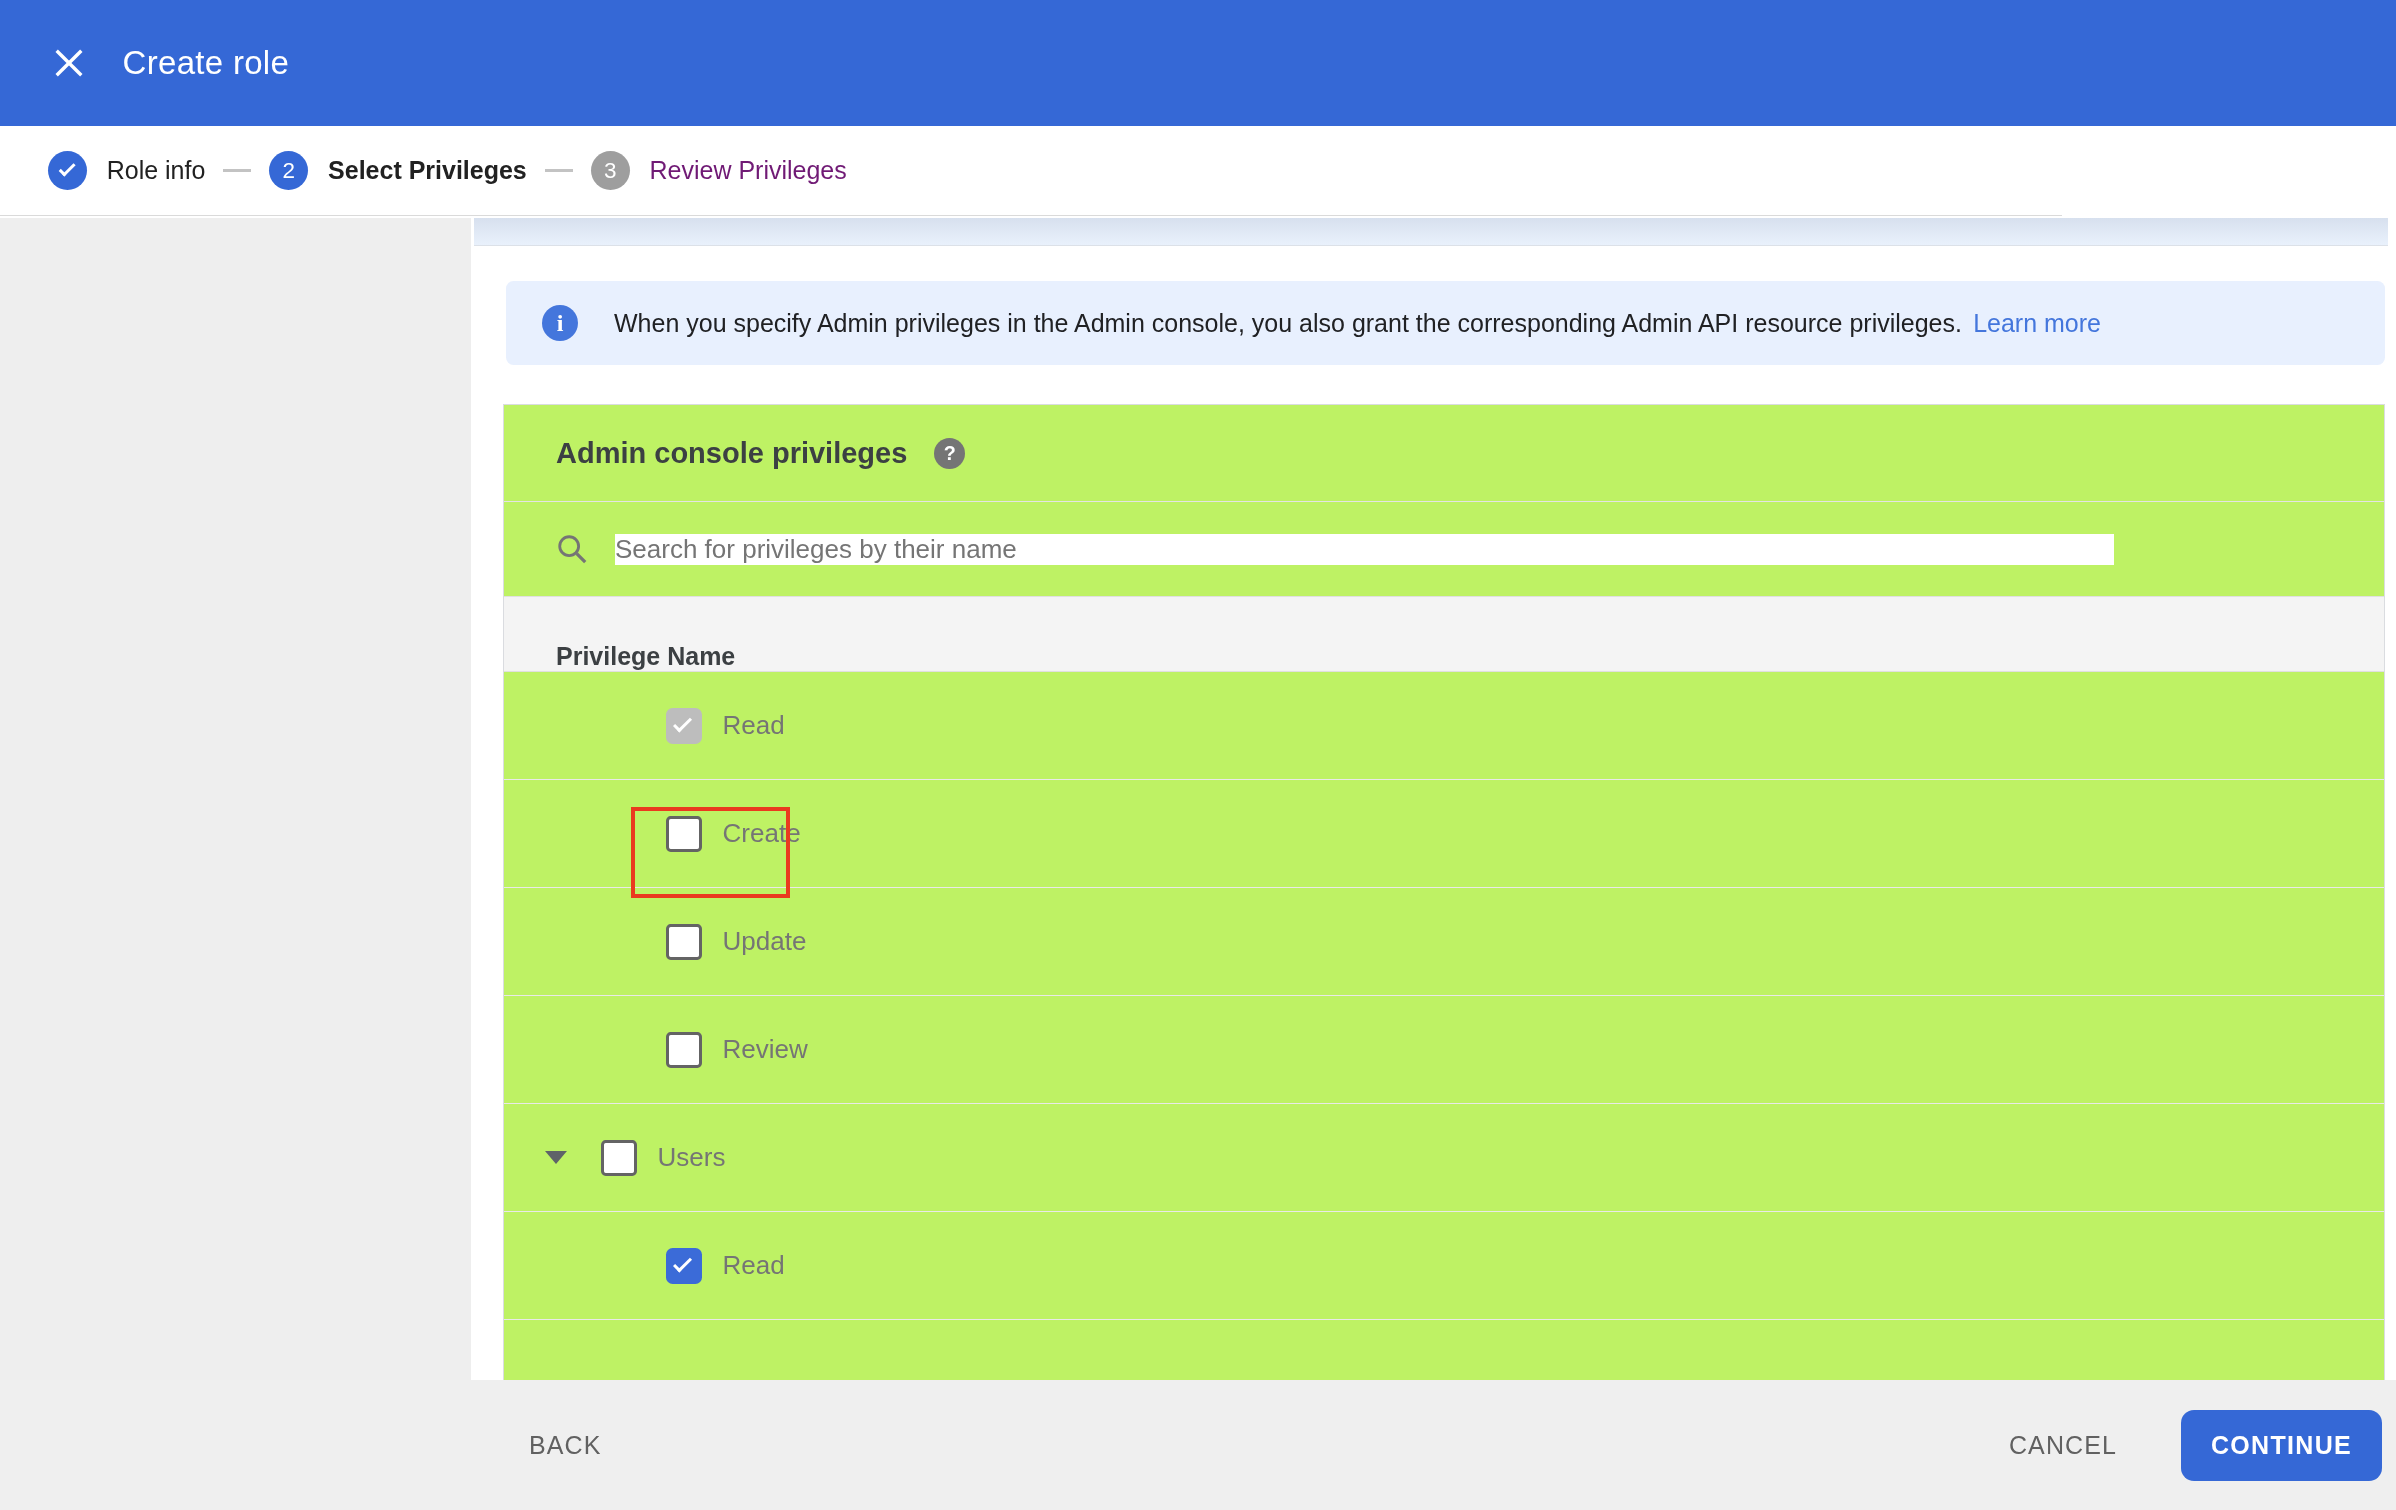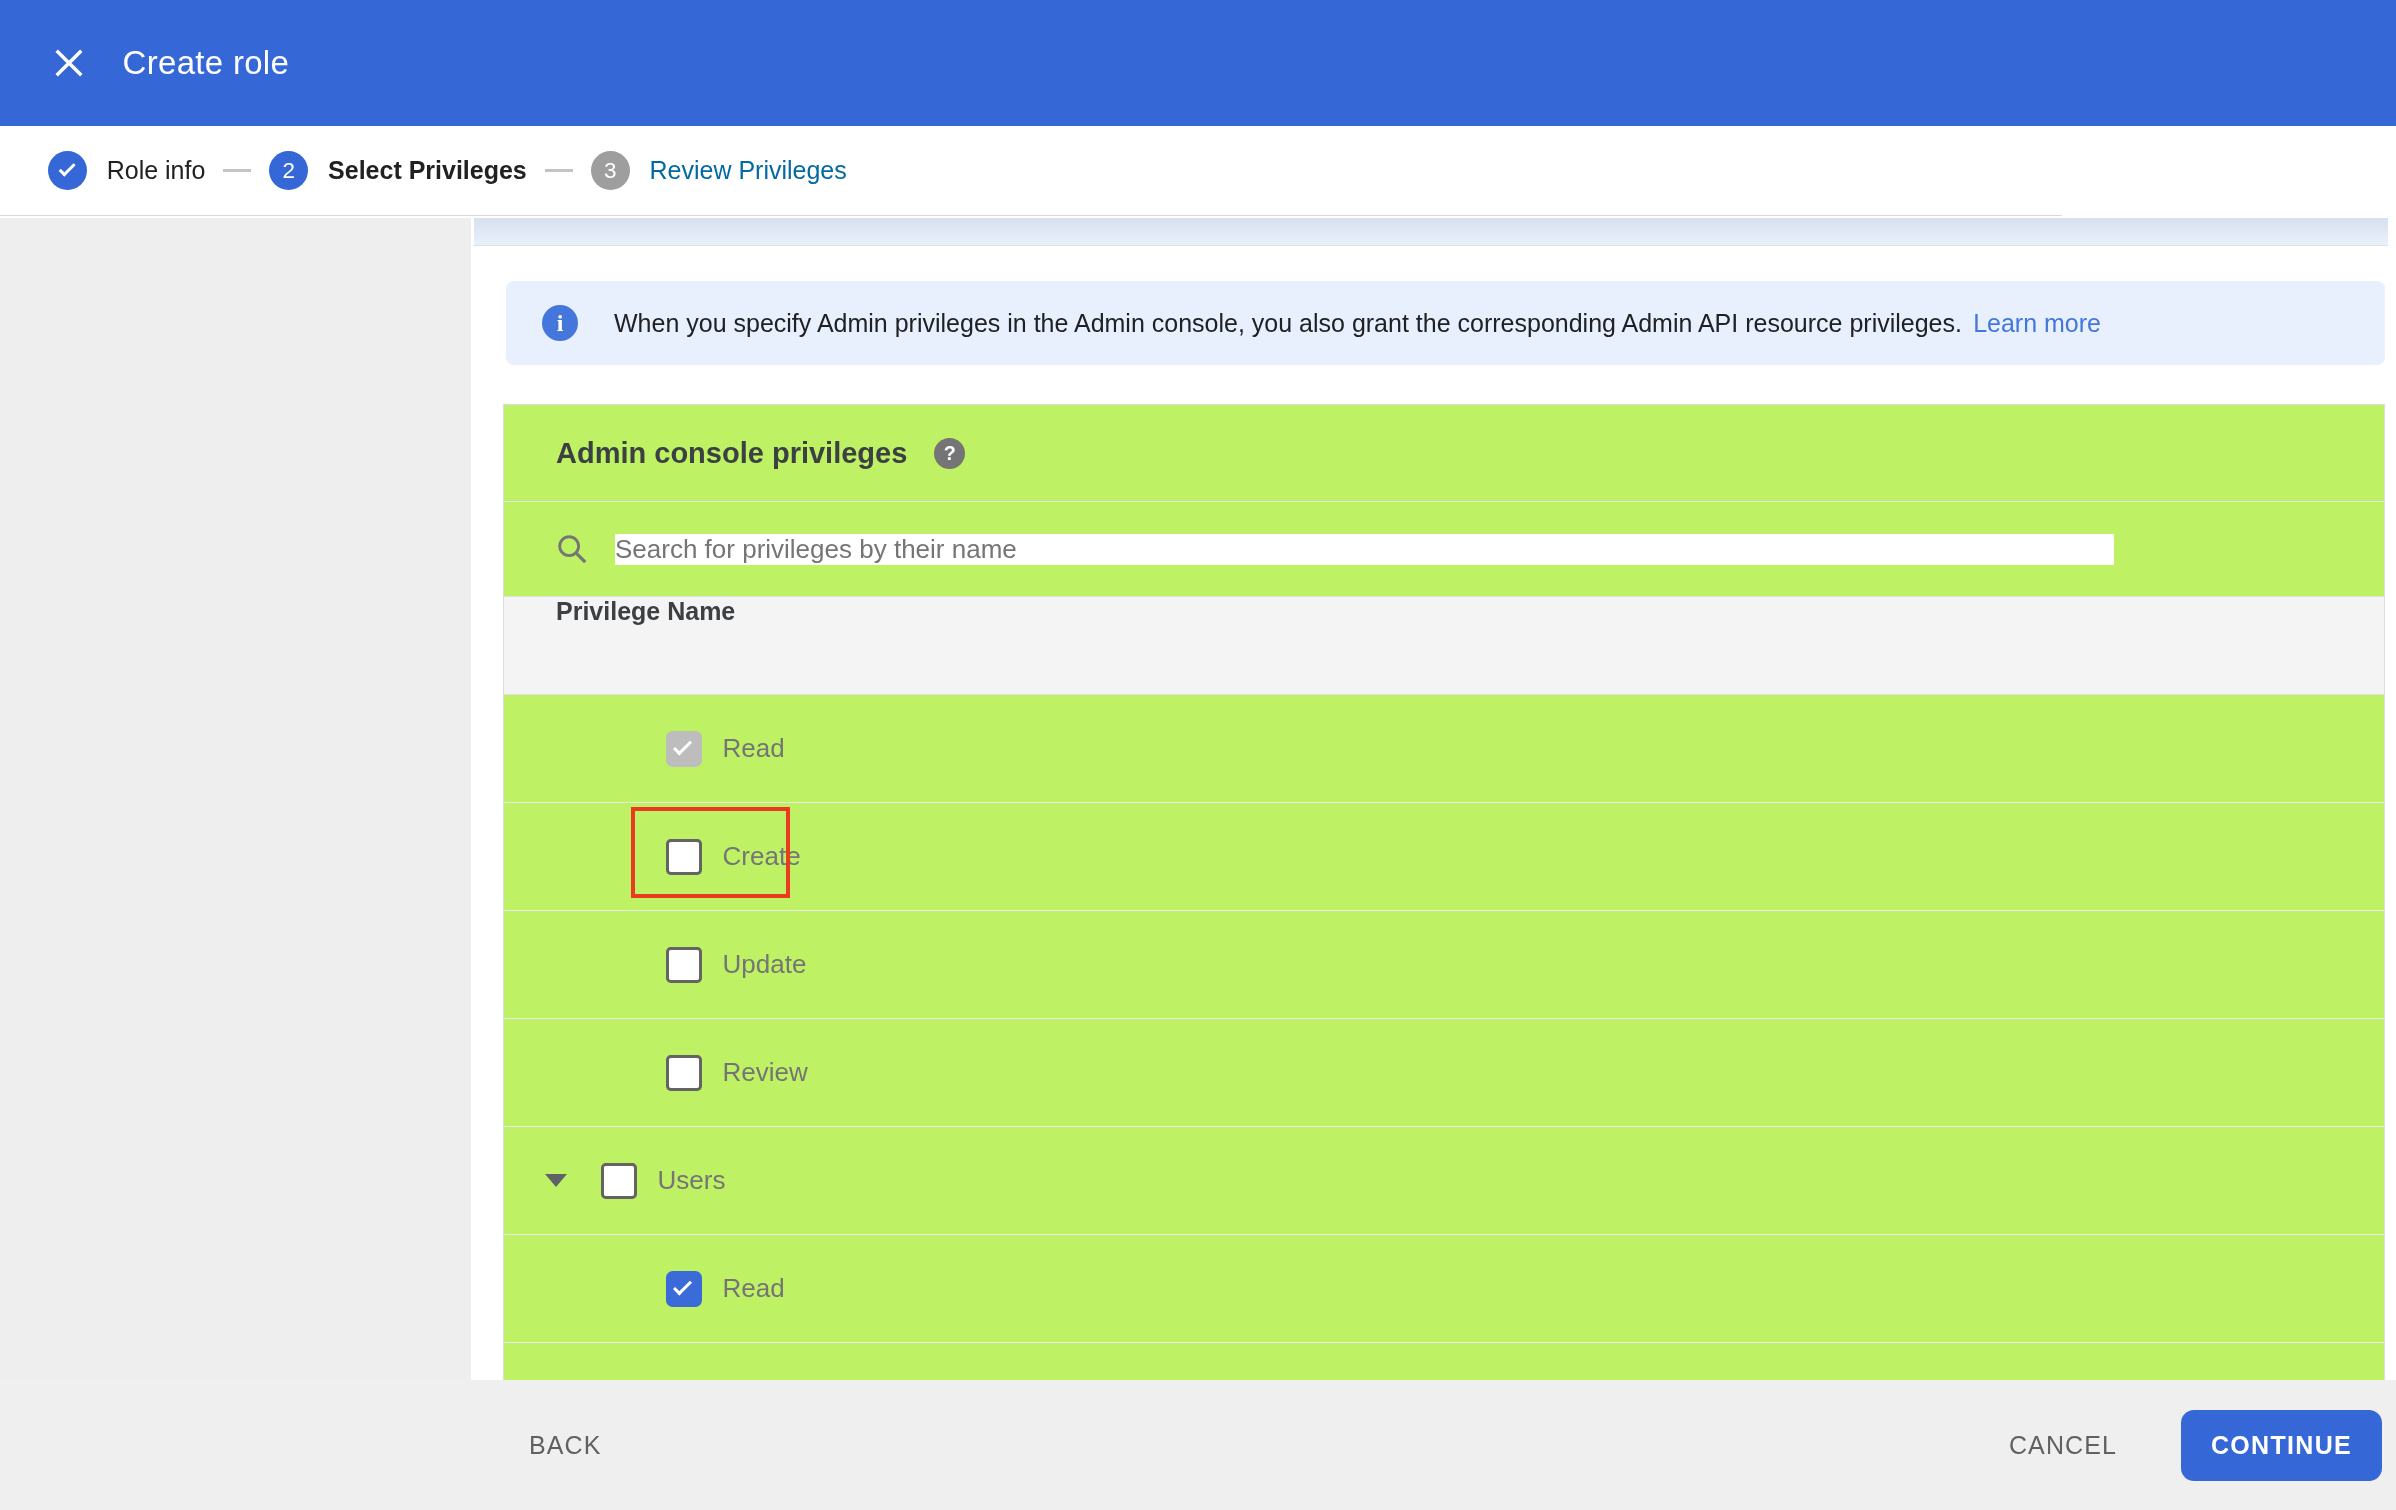--- a/index.html
+++ b/index.html
@@ -17,21 +17,21 @@
   
   .stepper { position:absolute; top:126px; left:0; width:2062px; height:90px; background:#fff;
              border-bottom:1.9px solid #dadada; display:flex; align-items:center; padding-left:48px; }
   .step { display:flex; align-items:center; }
   .step-circle { width:39px; height:39px; border-radius:50%; display:flex; align-items:center;
                  justify-content:center; color:#fff; font-size:22.5px; font-weight:500; flex:0 0 auto; }
   .step-circle.done, .step-circle.active { background:#3568d6; }
   .step-circle.upcoming { background:#9e9e9e; }
   .step-label { margin-left:19.7px; font-size:25px; color:#212121; }
   .step-label.bold { font-weight:700; }
-  .step-label.dim { color:#0369a1; }
+  .step-label.dim { color:#701a75; }
   .step-dash { width:28px; height:2.8px; background:#c3c3c3; margin:0 18px; }
   .check-glyph { width:16px; height:8.4px; border-left:3.7px solid #fff; border-bottom:3.7px solid #fff;
                  transform:rotate(-45deg) translate(0.9px,-1.9px); }
 
   
   .sidebar { position:absolute; top:218px; left:0; width:471px; height:1162px; background:#eeeeee; }
   .content { position:absolute; top:218px; left:471px; width:1925px; height:1162px; background:#fff; }
 
   .scroll-strip { position:absolute; top:0px; left:2.8px; width:1914px; height:28px;
                   background:linear-gradient(#d7e0ee, #e9f1fc);
@@ -52,22 +52,22 @@
   .card-header { height:97px; display:flex; align-items:center; padding-left:52px;
                  border-bottom:0.9px solid #e4e4e4; }
   .card-title { font-size:29px; font-weight:600; color:#3c4043; }
   .help-icon { width:31px; height:31px; border-radius:50%; background:#757575; color:#fff;
                font-size:19.7px; font-weight:700; display:flex; align-items:center;
                justify-content:center; margin-left:27px; cursor:pointer; }
   .search-row { height:94px; display:flex; align-items:center; padding-left:51px; }
   .search-input { border:none; outline:none; font-size:26px; color:#202124; margin-left:26px;
                   width:1499px; font-family:"Liberation Sans", sans-serif; }
   .search-input::placeholder { color:#757575; opacity:1; }
-  .col-header { height:99px; background:#f4f4f4; border-top:0.9px solid #e0e0e0;
-                border-bottom:0.9px solid #e0e0e0; display:flex; align-items:flex-start; padding-left:52px; }
+  .col-header { height:76px; background:#f4f4f4; border-top:0.9px solid #e0e0e0;
+                border-bottom:0.9px solid #e0e0e0; display:flex; align-items:flex-end; padding-left:52px; }
   .col-header-text { font-size:25px; font-weight:600; color:#3c4043; }
 
   .prow { height:108px; display:flex; align-items:center; border-bottom:0.9px solid #e9e9e9; }
   .prow .tri { width:0; height:0; border-left:11.2px solid transparent; border-right:11.2px solid transparent;
                border-top:13px solid #5f6368; margin-left:41px; cursor:pointer; flex:0 0 auto; }
   .cb { width:36px; height:36px; border:3.7px solid #646464; border-radius:4.7px; background:#fff;
         flex:0 0 auto; cursor:pointer; display:flex; align-items:center; justify-content:center; }
   .prow.parent .cb { margin-left:34px; }
   .prow.child .cb { margin-left:162px; }
   .cb.checked-gray { background:#bdbdbd; border:none; border-radius:6.6px; width:36px; height:36px; }

